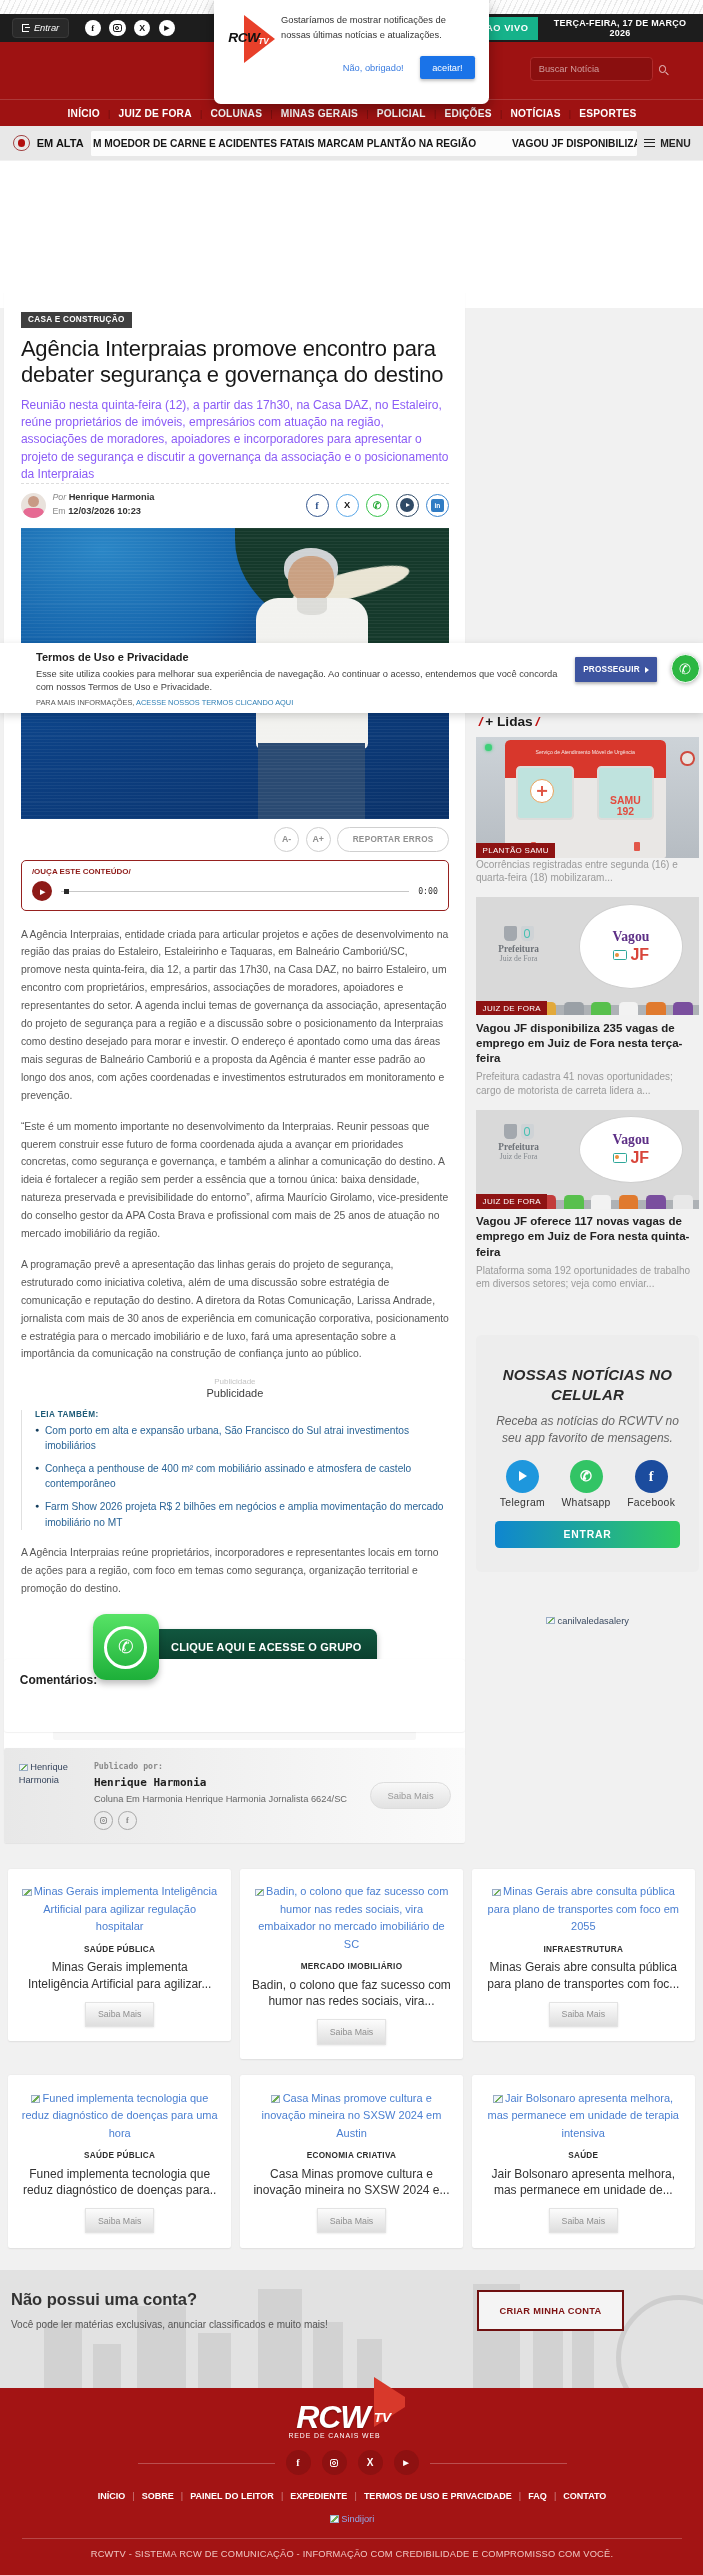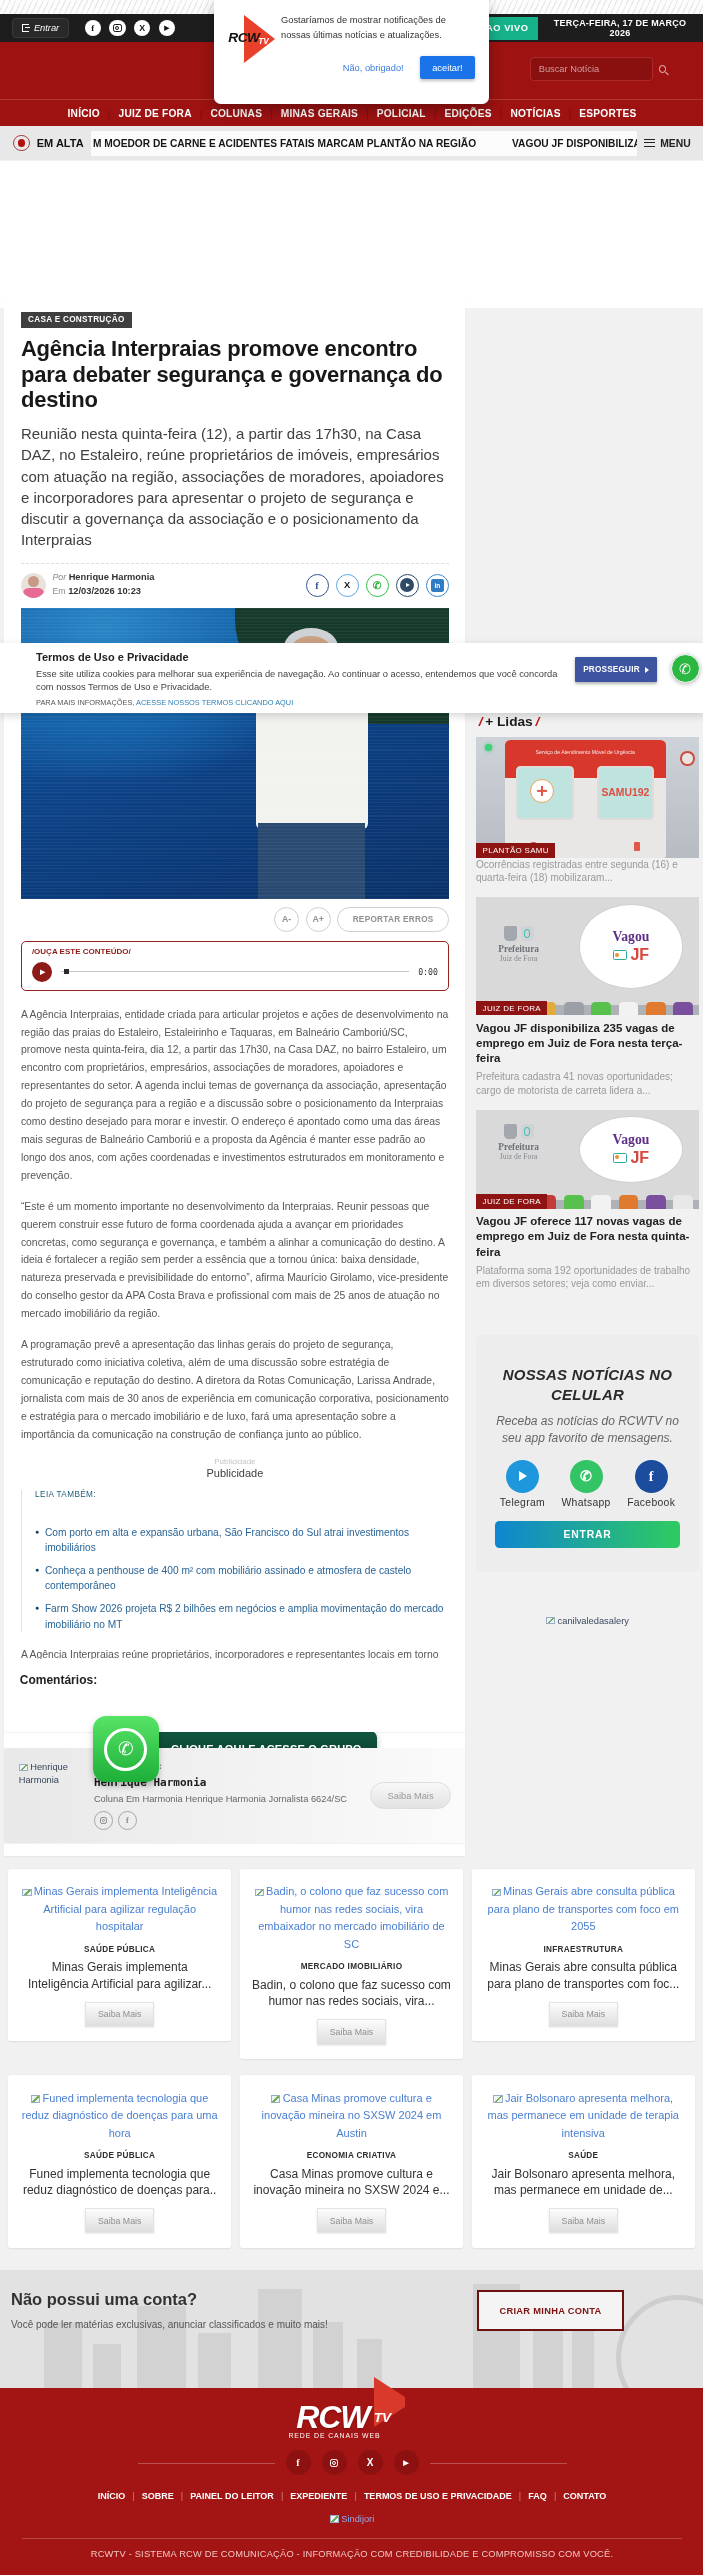--- a/index.html
+++ b/index.html
@@ -53,22 +53,22 @@
   .burger{width:10.4px;height:7.1px;border-top:1.1px solid #222;border-bottom:1.1px solid #222;position:relative}
   .burger::after{content:"";position:absolute;left:0;right:0;top:1.9px;height:1.1px;background:#222}
 
   .whitegap{position:absolute;top:161px;left:0;right:0;height:147px;background:#fff}
 
   
   .article-card{position:absolute;top:292px;left:4.4px;width:461px;background:#fff;padding:20px 16.5px 14.3px;
     box-shadow:0 0.5px 1.1px rgba(0,0,0,.05)}
   .badge-cat{display:inline-block;background:#3f3f3f;color:#fff;font-weight:700;font-size:8.2px;
     letter-spacing:0.3px;padding:3.3px 7.1px}
-  .h1t{font-size:22px;line-height:1.16;color:#181818;font-weight:700;margin:8.8px 0 10px;letter-spacing:-0.2px}
-  .subt{font-size:15px;line-height:1.42;color:#404040;margin-bottom:12px}
+  .h1t{font-size:22px;line-height:1.16;color:#181818;font-weight:400;margin:8.8px 0 10px;letter-spacing:-0.2px}
+  .subt{font-size:12px;line-height:1.42;color:#8b5cf6;}
   .byrow{border-top:0.5px dashed #ddd;padding-top:7.7px;display:flex;align-items:center;margin-bottom:8.8px}
   .avatar{width:25px;height:25px;border-radius:50%;background:#e9e2dc;position:relative;overflow:hidden;flex:none}
   .avatar .hd{position:absolute;left:7.1px;top:3.3px;width:11px;height:11px;border-radius:50%;background:#c89a85}
   .avatar .bd{position:absolute;left:2.2px;top:15px;width:21px;height:11px;border-radius:5.5px 5.5px 0 0;background:#e66a93}
   .byline{margin-left:6.6px;font-size:8.8px;color:#8a8a8a;line-height:1.5}
   .byline .por{font-style:italic}
   .byline b{color:#333;font-size:9.3px}
   .share-circles{margin-left:auto;display:flex;gap:7.1px}
   .sc{width:23px;height:23px;border-radius:50%;border:0.8px solid;display:flex;align-items:center;
     justify-content:center;font-weight:700;background:#fff;cursor:pointer}
@@ -110,21 +110,21 @@
     justify-content:center;font-size:7.1px;padding-left:1.6px;cursor:pointer;flex:none}
   .track{flex:1;height:1.6px;background:#c7c7c7;position:relative}
   .knob{position:absolute;left:3.3px;top:-1.6px;width:5px;height:5px;background:#2a2a2a}
   .atime{font-family:"DejaVu Sans Mono",monospace;font-size:8.2px;color:#333}
 
   .bp{font-size:10.4px;line-height:1.72;color:#575757;margin-bottom:13.2px}
   .pubwrap{text-align:center;margin:1.1px 0 11px}
   .pub-s{font-size:8px;color:#c4c4c4;margin-bottom:1.1px}
   .pub-b{font-size:11px;color:#3d3d3d}
   .leia{border-left:1.6px solid #e0e0e0;padding-left:13.2px;margin:0 0 14.3px}
-  .leia-label{color:#1d5b78;font-weight:400;font-size:8.2px;letter-spacing:0.4px;margin-bottom:26px}
+  .leia-label{color:#1d5b78;font-weight:700;font-size:8.2px;letter-spacing:0.4px;margin-bottom:4px}
   .leia-item{font-size:10.2px;color:#2a6496;line-height:1.5;margin-bottom:7.7px;display:flex;gap:5.5px;cursor:pointer}
   .leia-item .dt{color:#123c5c;font-size:7.1px;line-height:2}
   .wa-cta{display:flex;justify-content:center;margin:16.5px 0 18.7px;cursor:pointer}
   .wa-badge{width:66px;height:66px;border-radius:13.2px;background:linear-gradient(180deg,#57e366,#1daf39);
     display:flex;align-items:center;justify-content:center;box-shadow:0 3.3px 6.6px rgba(0,0,0,.25);z-index:2}
   .wa-ring{width:43px;height:43px;border:3.3px solid #fff;border-radius:50%;display:flex;align-items:center;
     justify-content:center;color:#fff;font-size:18.7px}
   .wa-panel{margin-left:-8.8px;align-self:center;background:linear-gradient(180deg,#11573f,#0a3b2b);
     border-radius:6.6px;padding:11px 15.4px 11px 21px;color:#fff;font-weight:800;font-size:11px;line-height:1.35;
     text-align:center;letter-spacing:0.2px;box-shadow:0 3.3px 6.6px rgba(0,0,0,.25)}
@@ -174,21 +174,21 @@
     padding:2.7px 6.6px;z-index:3}
   .stitle{font-size:11.5px;font-weight:700;color:#222;line-height:1.32;margin:5.5px 0 3.8px}
   .sex{font-size:10px;color:#9a9a9a;line-height:1.38}
 
   
   .samu{height:121px;background:linear-gradient(180deg,#cdd3d8,#b6bcc2)}
   .amb{position:absolute;left:13%;top:3%;width:72%;height:97%;border-radius:5.5px 5.5px 2.2px 2.2px;overflow:hidden;
     background:linear-gradient(180deg,#d8372c 0 32%,#e9e7e5 32% 100%)}
   .amb-t{position:absolute;top:7%;left:0;right:0;text-align:center;color:#f4e9e7;font-size:5.2px}
   .awin{position:absolute;top:22%;width:36%;height:46%;background:#bfe3de;border:2.2px solid #dcdcda;border-radius:4.4px}
-  .aw1{left:7%} .aw2{right:7%;display:flex;align-items:center;justify-content:center;flex-direction:row}
+  .aw1{left:7%} .aw2{right:7%;display:flex;align-items:center;justify-content:flex-end;flex-direction:column}
   .sol{position:absolute;left:22%;top:22%;width:24px;height:24px;background:#fff;border:1.6px solid #e8a25c;
     border-radius:50%;display:flex;align-items:center;justify-content:center}
   .cross{position:relative;width:10px;height:10px}
   .cross::before,.cross::after{content:"";position:absolute;background:#e05545;left:3.8px;top:0;width:2.2px;height:10px}
   .cross::after{transform:rotate(90deg)}
   .samu-txt{color:#e34b3f;font-weight:800;font-size:10.4px;line-height:1.05;text-align:center}
   .glight{position:absolute;left:4%;top:6%;width:6.6px;height:6.6px;border-radius:50%;background:#3fd07a;box-shadow:0 0 3.3px #3fd07a}
   .rsign{position:absolute;right:2%;top:12%;width:14.3px;height:14.3px;border-radius:50%;border:2.7px solid #cf4a3e;background:#e8e4e0}
   .alights{position:absolute;bottom:6%;width:5.5px;height:8.8px;background:#e2574a;border-radius:1.1px}
   .al1{left:16%} .al2{right:16%}

